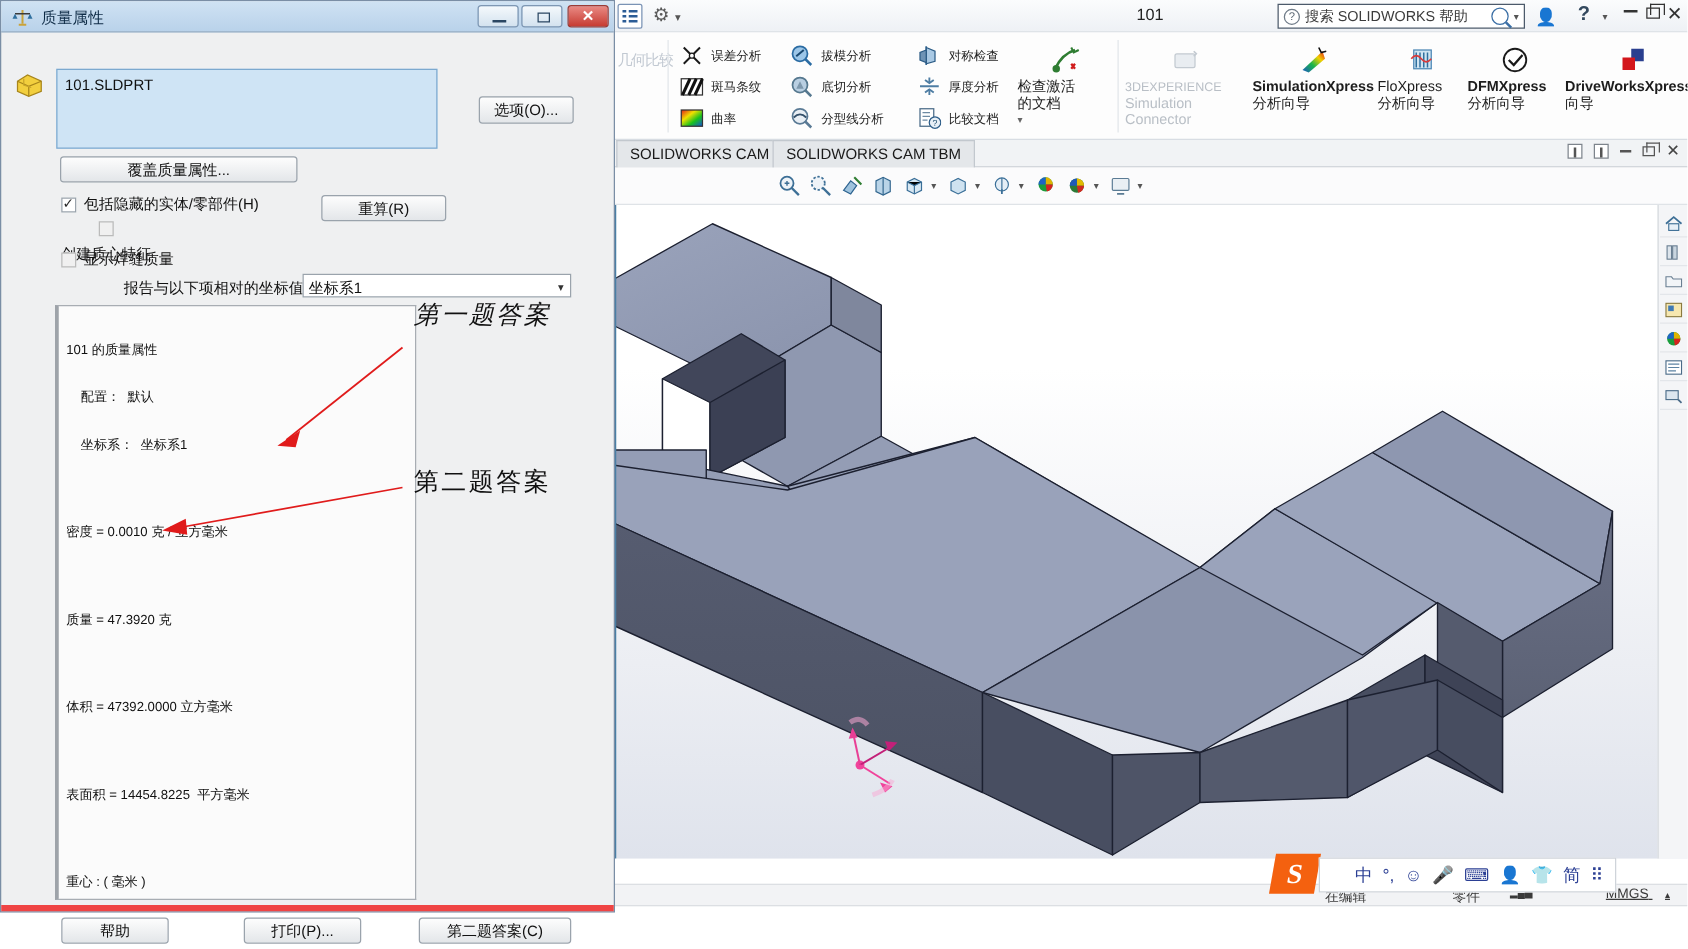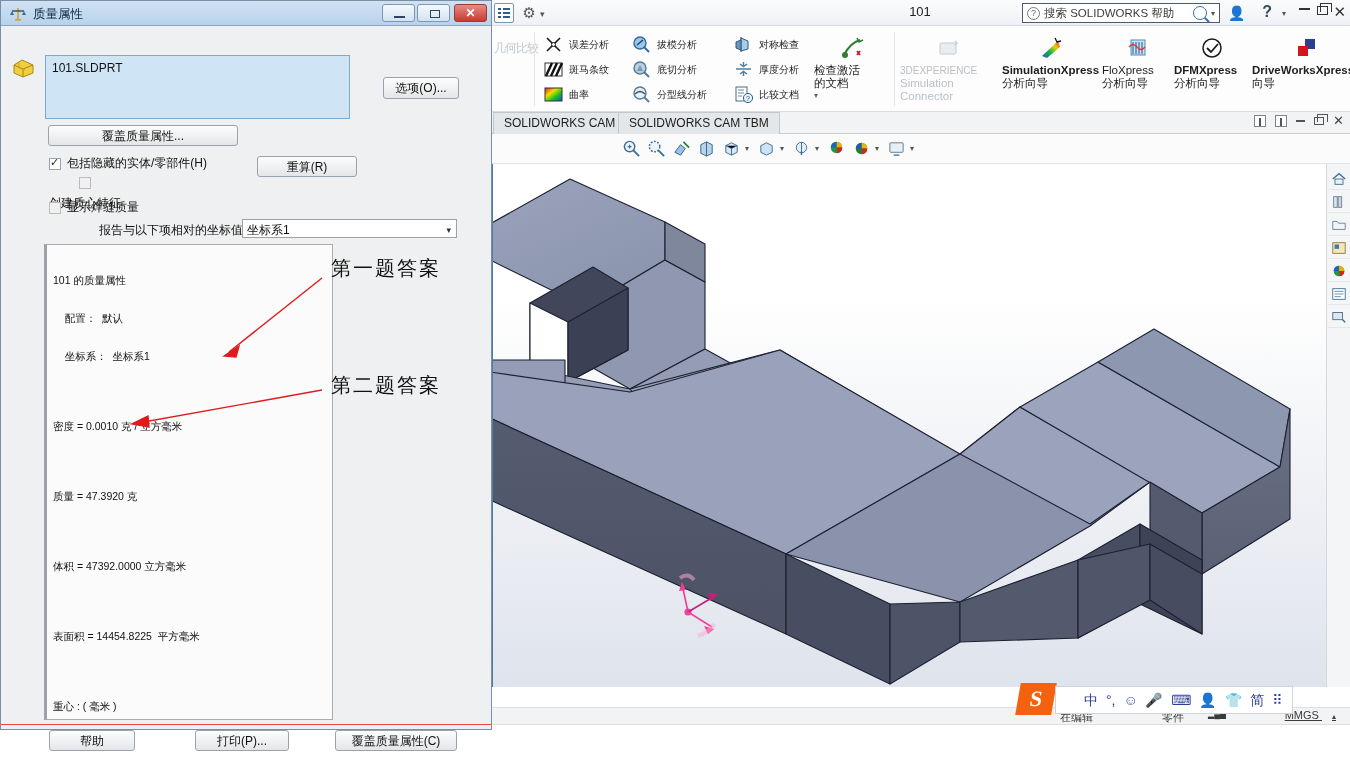--- a/index.html
+++ b/index.html
@@ -224,38 +224,38 @@
     position:absolute; left:43px; top:218px; width:289px; height:476px;
     background:#fbfbfb; border:1px solid #a8adb3; border-left:3px solid #9ea3a9;
     overflow:hidden; padding:4px 6px;
     font-family:"Liberation Sans", sans-serif; font-size:10.5px; color:#111;
     line-height:12.6px; white-space:pre;
   }
   #report .sp{display:block;height:7px;}
 
   #md-foot{
     position:absolute; left:0; top:698px; width:490px; height:32px;
-    border-top:1px solid #ef4444;
+    border-top:5px solid #ef4444;
   }
   .foot-btn{
     position:absolute; top:5px; height:21px;
     background:linear-gradient(#fdfdfd,#e3e6e9); border:1px solid #9aa3ac; border-radius:3px;
     font-size:12px; text-align:center; line-height:20px; color:#111;
   }
   #help-btn{left:48px; width:86px;}
   #print-btn{left:194px; width:94px;}
   #copy-btn{left:334px; width:122px;}
 
   
   #annots{position:absolute; left:0; top:0; width:1350px; height:759px; pointer-events:none;}
   .ann-text{
     position:absolute; font-family:"Liberation Serif", serif;
     font-size:20px; color:#111; letter-spacing:2px;
   }
-  #ann1{left:331px; top:255px;}
+  #ann1{left:331px; top:238px;font-style:italic;}
   #ann2{left:331px; top:372px;}
 </style>
 </head>
 <body>
 
 <div id="sw-window">
 
   <div id="sw-titlebar">
     <div id="sw-menu-icon">
       <div class="mini-list">
@@ -814,21 +814,21 @@
       
       
       
       
       
     </div>
 
     <div id="md-foot">
       <div class="foot-btn" id="help-btn">帮助</div>
       <div class="foot-btn" id="print-btn">打印(P)...</div>
-      <div class="foot-btn" id="copy-btn">覆盖质量属性(C)</div>
+      <div class="foot-btn" id="copy-btn">第二题答案(C)</div>
     </div>
   </div>
 </div>
 
 <div id="annots">
   <svg width="1350" height="759">
     <g stroke="#e01b1b" stroke-width="1.4" fill="#e01b1b">
 
       <line x1="322" y1="278" x2="229" y2="352"></line>
       <polygon points="224,356 239,346 236,357"></polygon>

